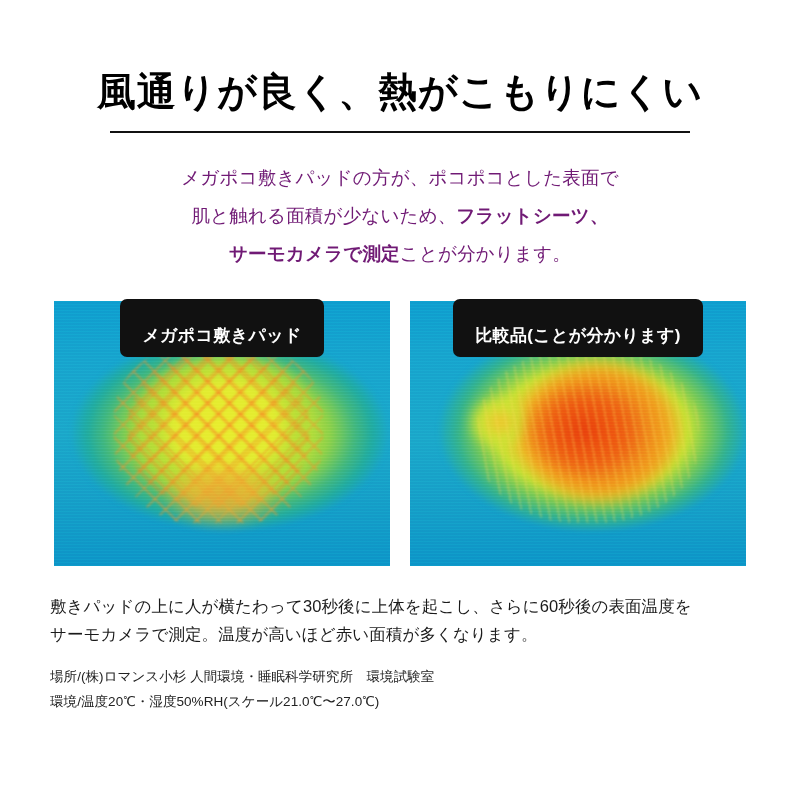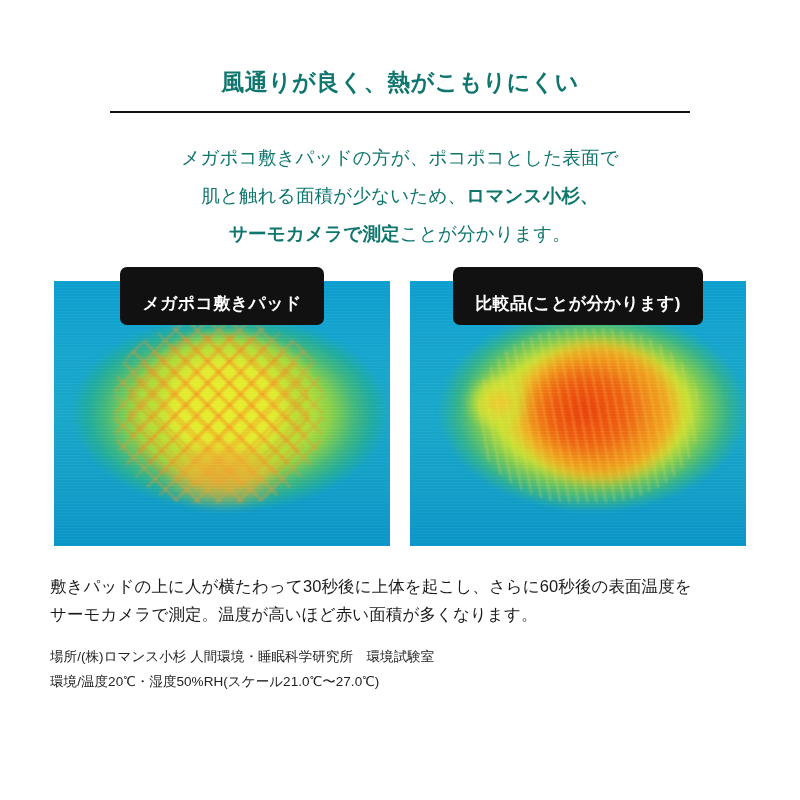--- a/index.html
+++ b/index.html
@@ -20,43 +20,43 @@
     background: #fff;
     overflow: hidden;
   }
 
   
   .headline-wrap {
     padding-top: 68px;
     text-align: center;
   }
   .headline {
-    font-size: 23px;
+    font-size: 39px;
     font-weight: 700;
     letter-spacing: 0.02em;
-    color: #0f766e;
+    color: #000000;
     line-height: 1.25;
     display: inline-block;
     padding: 0 4px 14px 4px;
   }
   .headline-rule {
     width: 580px;
     height: 2px;
     background: #111;
     margin: 0 auto;
   }
 
   
   .lead {
     margin: 26px auto 0 auto;
     width: 620px;
     text-align: center;
     font-size: 18.5px;
     line-height: 2.05;
-    color: #0f766e;
+    color: #701a75;
     letter-spacing: 0.01em;
   }
   .lead b { font-weight: 700; }
 
   
   .thermo-row {
     position: relative;
     margin: 28px auto 0 auto;
     width: 692px;
     display: flex;
@@ -73,21 +73,21 @@
     overflow: hidden;
     background: #1ea0c8;
   }
 
   
   .thermo-label {
     position: absolute;
     top: 0px;
     left: 0;
     right: 0;
-    margin: 4px auto;
+    margin: 16px auto;
     z-index: 5;
     width: max-content;
     background: #111;
     color: #fff;
     font-size: 17px;
     font-weight: 700;
     letter-spacing: 0.02em;
     padding: 25px 22px 10px 22px;
     border-radius: 7px;
     text-align: center;
@@ -253,21 +253,21 @@
 
 <div class="page">
 
   <div class="headline-wrap">
     <div class="headline">風通りが良く、熱がこもりにくい</div>
     <div class="headline-rule"></div>
   </div>
 
   <div class="lead">
     <div>メガポコ敷きパッドの方が、ポコポコとした表面で</div>
-    <div><span>肌と触れる面積が少ないため、</span><b>ロマンス小杉、</b></div>
+    <div><span>肌と触れる面積が少ないため、</span><b>フラットシーツ、</b></div>
     <div><b>サーモカメラで測定</b><span>ことが分かります。</span></div>
   </div>
 
   <div class="thermo-row">
 
     <div class="thermo-card">
       <div class="thermo-label">メガポコ敷きパッド</div>
       <div class="thermo-img">
         <div class="tbase left-field"></div>
         <div class="left-blob1"></div>

